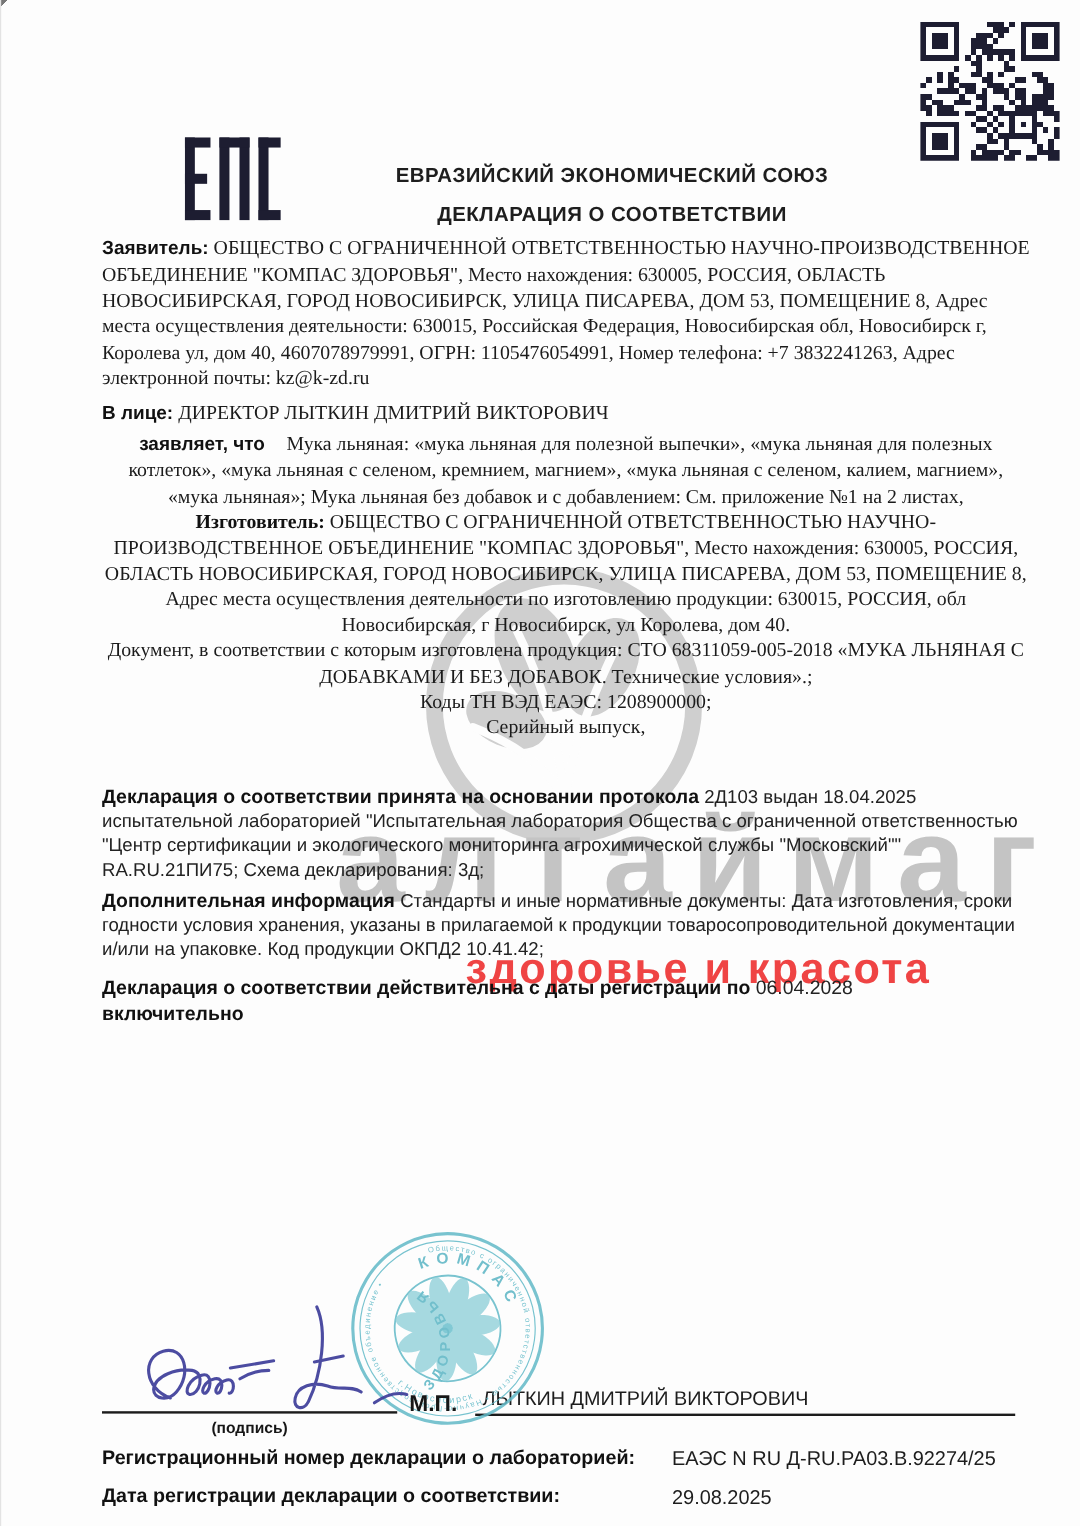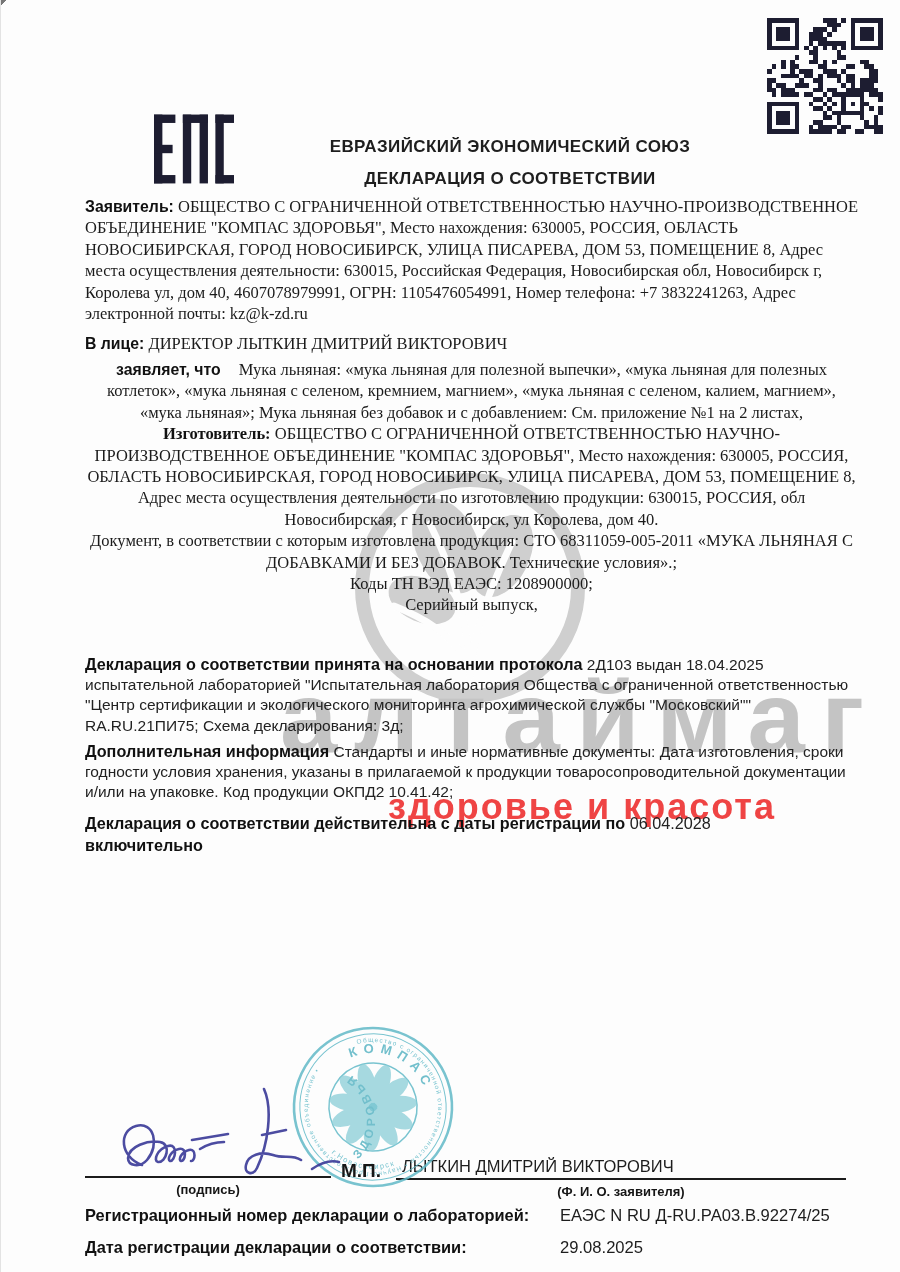--- a/index.html
+++ b/index.html
@@ -415,21 +415,21 @@
 
   <div class="blk blk-main serif z2">
     <div>
       <span class="lb gap-r">заявляет, что</span>
       <span>Мука льняная: «мука льняная для полезной выпечки», «мука льняная для полезных котлеток», «мука льняная с селеном, кремнием, магнием», «мука льняная с селеном, калием, магнием», «мука льняная»; Мука льняная без добавок и с добавлением: См. приложение №1 на 2 листах,</span>
     </div>
     <div>
       <span class="lb-serif">Изготовитель:</span>
       <span>ОБЩЕСТВО С ОГРАНИЧЕННОЙ ОТВЕТСТВЕННОСТЬЮ  НАУЧНО-ПРОИЗВОДСТВЕННОЕ ОБЪЕДИНЕНИЕ "КОМПАС ЗДОРОВЬЯ", Место нахождения: 630005, РОССИЯ, ОБЛАСТЬ НОВОСИБИРСКАЯ, ГОРОД НОВОСИБИРСК, УЛИЦА ПИСАРЕВА, ДОМ 53, ПОМЕЩЕНИЕ 8, Адрес места осуществления деятельности по изготовлению продукции: 630015, РОССИЯ,  обл Новосибирская, г Новосибирск, ул Королева, дом 40.</span>
     </div>
-    <div>Документ, в соответствии с которым изготовлена продукция: СТО 68311059-005-2011 «МУКА ЛЬНЯНАЯ С ДОБАВКАМИ И БЕЗ ДОБАВОК. Технические условия».;</div>
+    <div>Документ, в соответствии с которым изготовлена продукция: СТО 68311059-005-2018 «МУКА ЛЬНЯНАЯ С ДОБАВКАМИ И БЕЗ ДОБАВОК. Технические условия».;</div>
     <div>Коды ТН ВЭД ЕАЭС: 1208900000;</div>
     <div>Серийный выпуск,</div>
   </div>
 
 
   <div class="blk blk-basis sans z2">
     <span class="lb-big">Декларация о соответствии принята на основании протокола</span>
     <span>2Д103 выдан 18.04.2025 испытательной лабораторией "Испытательная лаборатория Общества с ограниченной ответственностью "Центр сертификации и экологического мониторинга агрохимической службы "Московский"" RA.RU.21ПИ75; Схема декларирования: 3д;</span>
   </div>
 
@@ -493,19 +493,18 @@
       <path d="M150,52 L174,47"></path>
       <path d="M200,86 C210,79 219,77 227,79"></path>
     </g>
   </svg>
 
   <div class="sign-line z2"></div>
   <div class="sign-caption z2">(подпись)</div>
   <div class="mp z3">М.П.</div>
   <div class="fio-name z2">ЛЫТКИН ДМИТРИЙ ВИКТОРОВИЧ</div>
   <div class="fio-line z2"></div>
-  <div class="fio-caption z2">(Ф. И. О. заявителя)</div>
 
   <div class="reg-label row1 z2">Регистрационный номер декларации о лабораторией:</div>
   <div class="reg-value row1 z2">ЕАЭС N RU Д-RU.РА03.В.92274/25</div>
   <div class="reg-label row2 z2">Дата регистрации декларации о соответствии:</div>
   <div class="reg-value row2 z2">29.08.2025</div>
 </div>
 
 </body></html>

